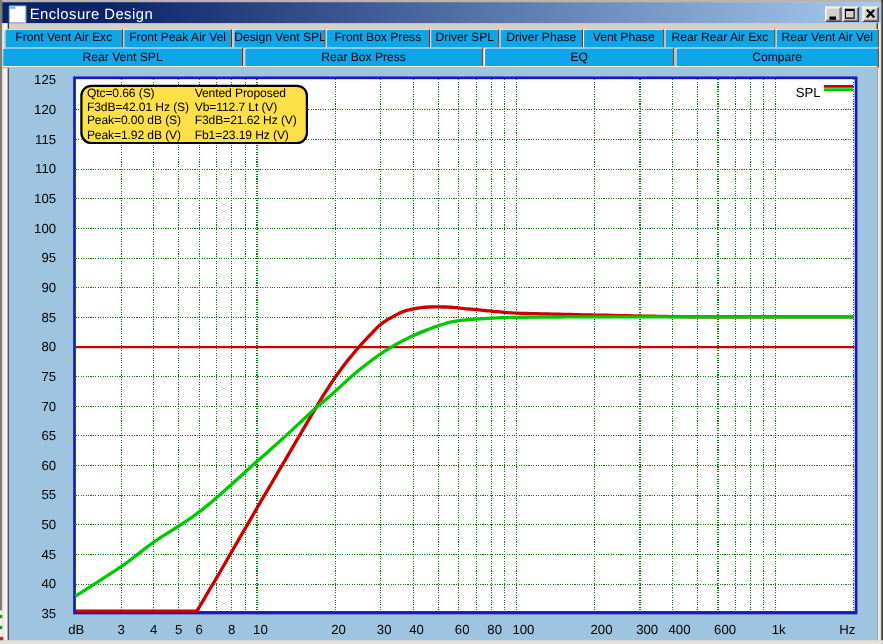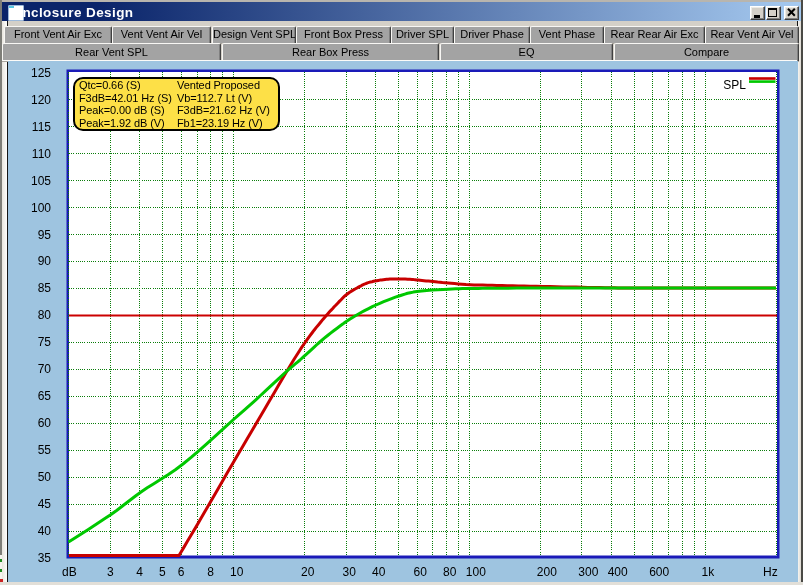--- a/index.html
+++ b/index.html
@@ -1,22 +1,22 @@
 <!DOCTYPE html>
 <html><head><meta charset="utf-8"><style>
 html,body{margin:0;padding:0}
 body{width:803px;height:585px;position:relative;overflow:hidden;font-family:"Liberation Sans",sans-serif;background:#d4d0c8}
 .abs{position:absolute}
 #frame{position:absolute;left:0;top:0;width:803px;height:585px}
 #titlebar{position:absolute;left:2px;top:2px;width:799px;height:19px;background:linear-gradient(to right,#0a246a 0%,#0a246a 12%,#a6caf0 100%)}
-#title{position:absolute;left:13px;top:5px;color:#fff;font-size:13.5px;font-weight:bold;letter-spacing:0.4px}
+#title{position:absolute;left:27px;top:5px;color:#fff;font-size:13.5px;font-weight:normal;letter-spacing:0.4px}
 #ticon{position:absolute;left:8px;top:5px;width:14px;height:14px;background:#fff;border:1px solid #9cb9da;border-radius:1px}
 #ticon:before{content:"";position:absolute;left:0px;top:0px;width:5px;height:2px;background:#57c7e3}
 .wbtn{position:absolute;top:6px;width:13px;height:12px;background:#d4d0c8;border-top:1px solid #fff;border-left:1px solid #fff;border-right:1px solid #404040;border-bottom:1px solid #404040;box-shadow:inset -1px -1px 0 #808080,inset 1px 1px 0 #ecebe6}
-.tab{position:absolute;background:#a3a3a3;border-top:1px solid #f8f7f4;border-left:1px solid #f8f7f4;border-right:1px solid #404040;box-shadow:inset -1px 0 0 #808080,0 1px 0 #aaa69e;border-radius:2px 2px 0 0;text-align:center;font-size:11px;color:#000;white-space:nowrap;overflow:hidden}
+.tab{position:absolute;background:#0ea5e9;border-top:1px solid #f8f7f4;border-left:1px solid #f8f7f4;border-right:1px solid #404040;box-shadow:inset -1px 0 0 #808080,0 1px 0 #aaa69e;border-radius:2px 2px 0 0;text-align:center;font-size:11px;color:#000;white-space:nowrap;overflow:hidden}
 #pane{position:absolute;left:8px;top:61px;width:789.5px;height:521px;background:#9ec4e0}
 #panetop{position:absolute;left:2px;top:59.5px;width:795px;height:1.5px;background:#fcfbf8}
 #ybox{position:absolute;left:72.5px;top:76.5px;width:203px;height:50px;background:#fde047;border:2px solid #000;border-radius:10px;font-size:11px;color:#000;line-height:12.6px;letter-spacing:-0.1px}
 #ybox .c1{position:absolute;left:4.5px;top:0.5px}
 #ybox .c2{position:absolute;left:102.5px;top:0.5px}
 </style></head><body>
 <div id="frame">
 <div style="position:absolute;left:0;top:0;width:803px;height:2px;background:#b8b5ae"></div>
 <div style="position:absolute;left:0;top:0;width:2px;height:582px;background:#7e7e78"></div>
 <div style="position:absolute;left:2px;top:2px;width:4.5px;height:580px;background:linear-gradient(to right,#e8e5de,#fdfdfb)"></div>
@@ -37,21 +37,21 @@
     </div>
 <div class="wbtn" style="left:765.5px">
       <div style="position:absolute;left:1.5px;top:1px;width:7px;height:6px;border:1.5px solid #000;border-top-width:2.5px"></div>
     </div>
 <div class="wbtn" style="left:783.5px">
       <svg width="13" height="12" style="position:absolute;left:0;top:0">
         <path d="M3 1.8 L9.8 8.8 M9.8 1.8 L3 8.8" stroke="#000" stroke-width="2"></path>
       </svg>
     </div>
 <div class="tab" style="left:4px;top:26px;width:106px;height:16px;line-height:15px">Front Vent Air Exc</div>
-    <div class="tab" style="left:112px;top:26px;width:97px;height:16px;line-height:15px">Vent Vent Air Vel</div>
+    <div class="tab" style="left:112px;top:26px;width:97px;height:16px;line-height:15px">Front Peak Air Vel</div>
     <div class="tab" style="left:212px;top:26px;width:82px;height:16px;line-height:15px">Design Vent SPL</div>
     <div class="tab" style="left:296px;top:26px;width:93px;height:16px;line-height:15px">Front Box Press</div>
     <div class="tab" style="left:391px;top:26px;width:61px;height:16px;line-height:15px">Driver SPL</div>
     <div class="tab" style="left:454px;top:26px;width:74px;height:16px;line-height:15px">Driver Phase</div>
     <div class="tab" style="left:530px;top:26px;width:72px;height:16px;line-height:15px">Vent Phase</div>
     <div class="tab" style="left:604px;top:26px;width:99px;height:16px;line-height:15px">Rear Rear Air Exc</div>
     <div class="tab" style="left:705px;top:26px;width:92px;height:16px;line-height:15px">Rear Vent Air Vel</div>
 <div class="tab" style="left:222px;top:43px;width:215px;height:17px;line-height:16px">Rear Box Press</div>
     <div class="tab" style="left:2px;top:43px;width:217px;height:17px;line-height:16px">Rear Vent SPL</div>
     <div class="tab" style="left:440px;top:43px;width:171px;height:17px;line-height:16px">EQ</div>

